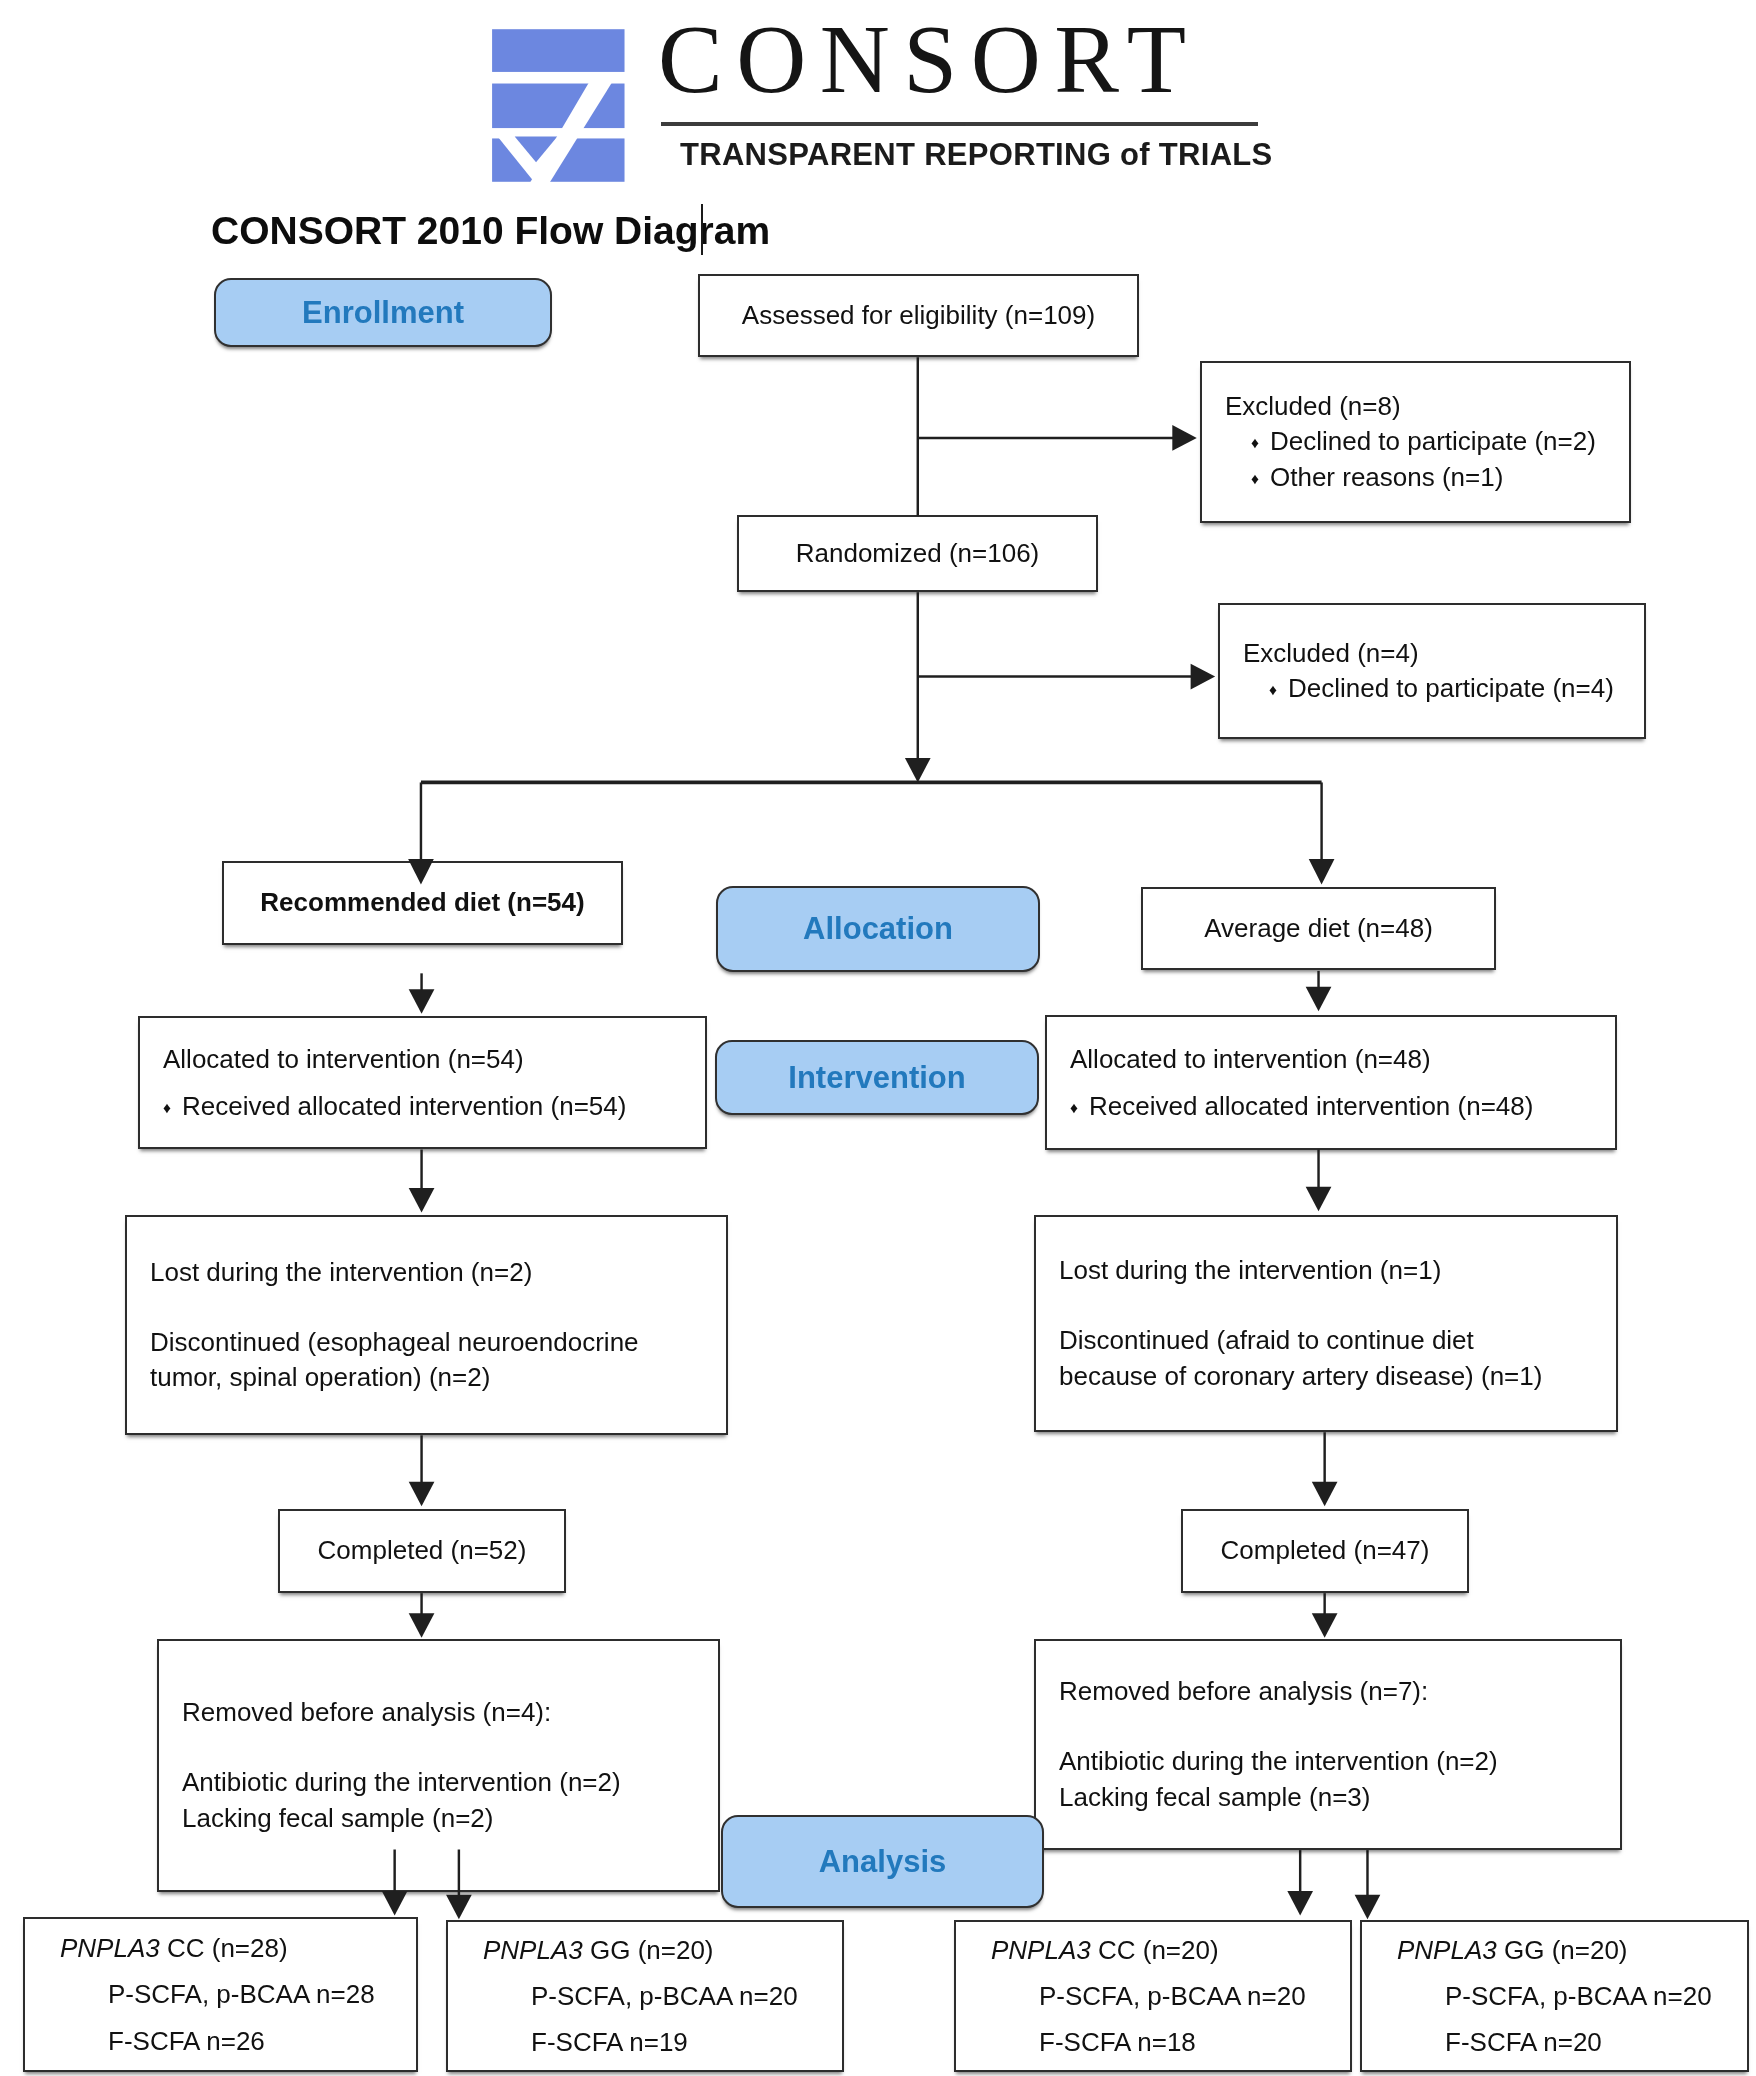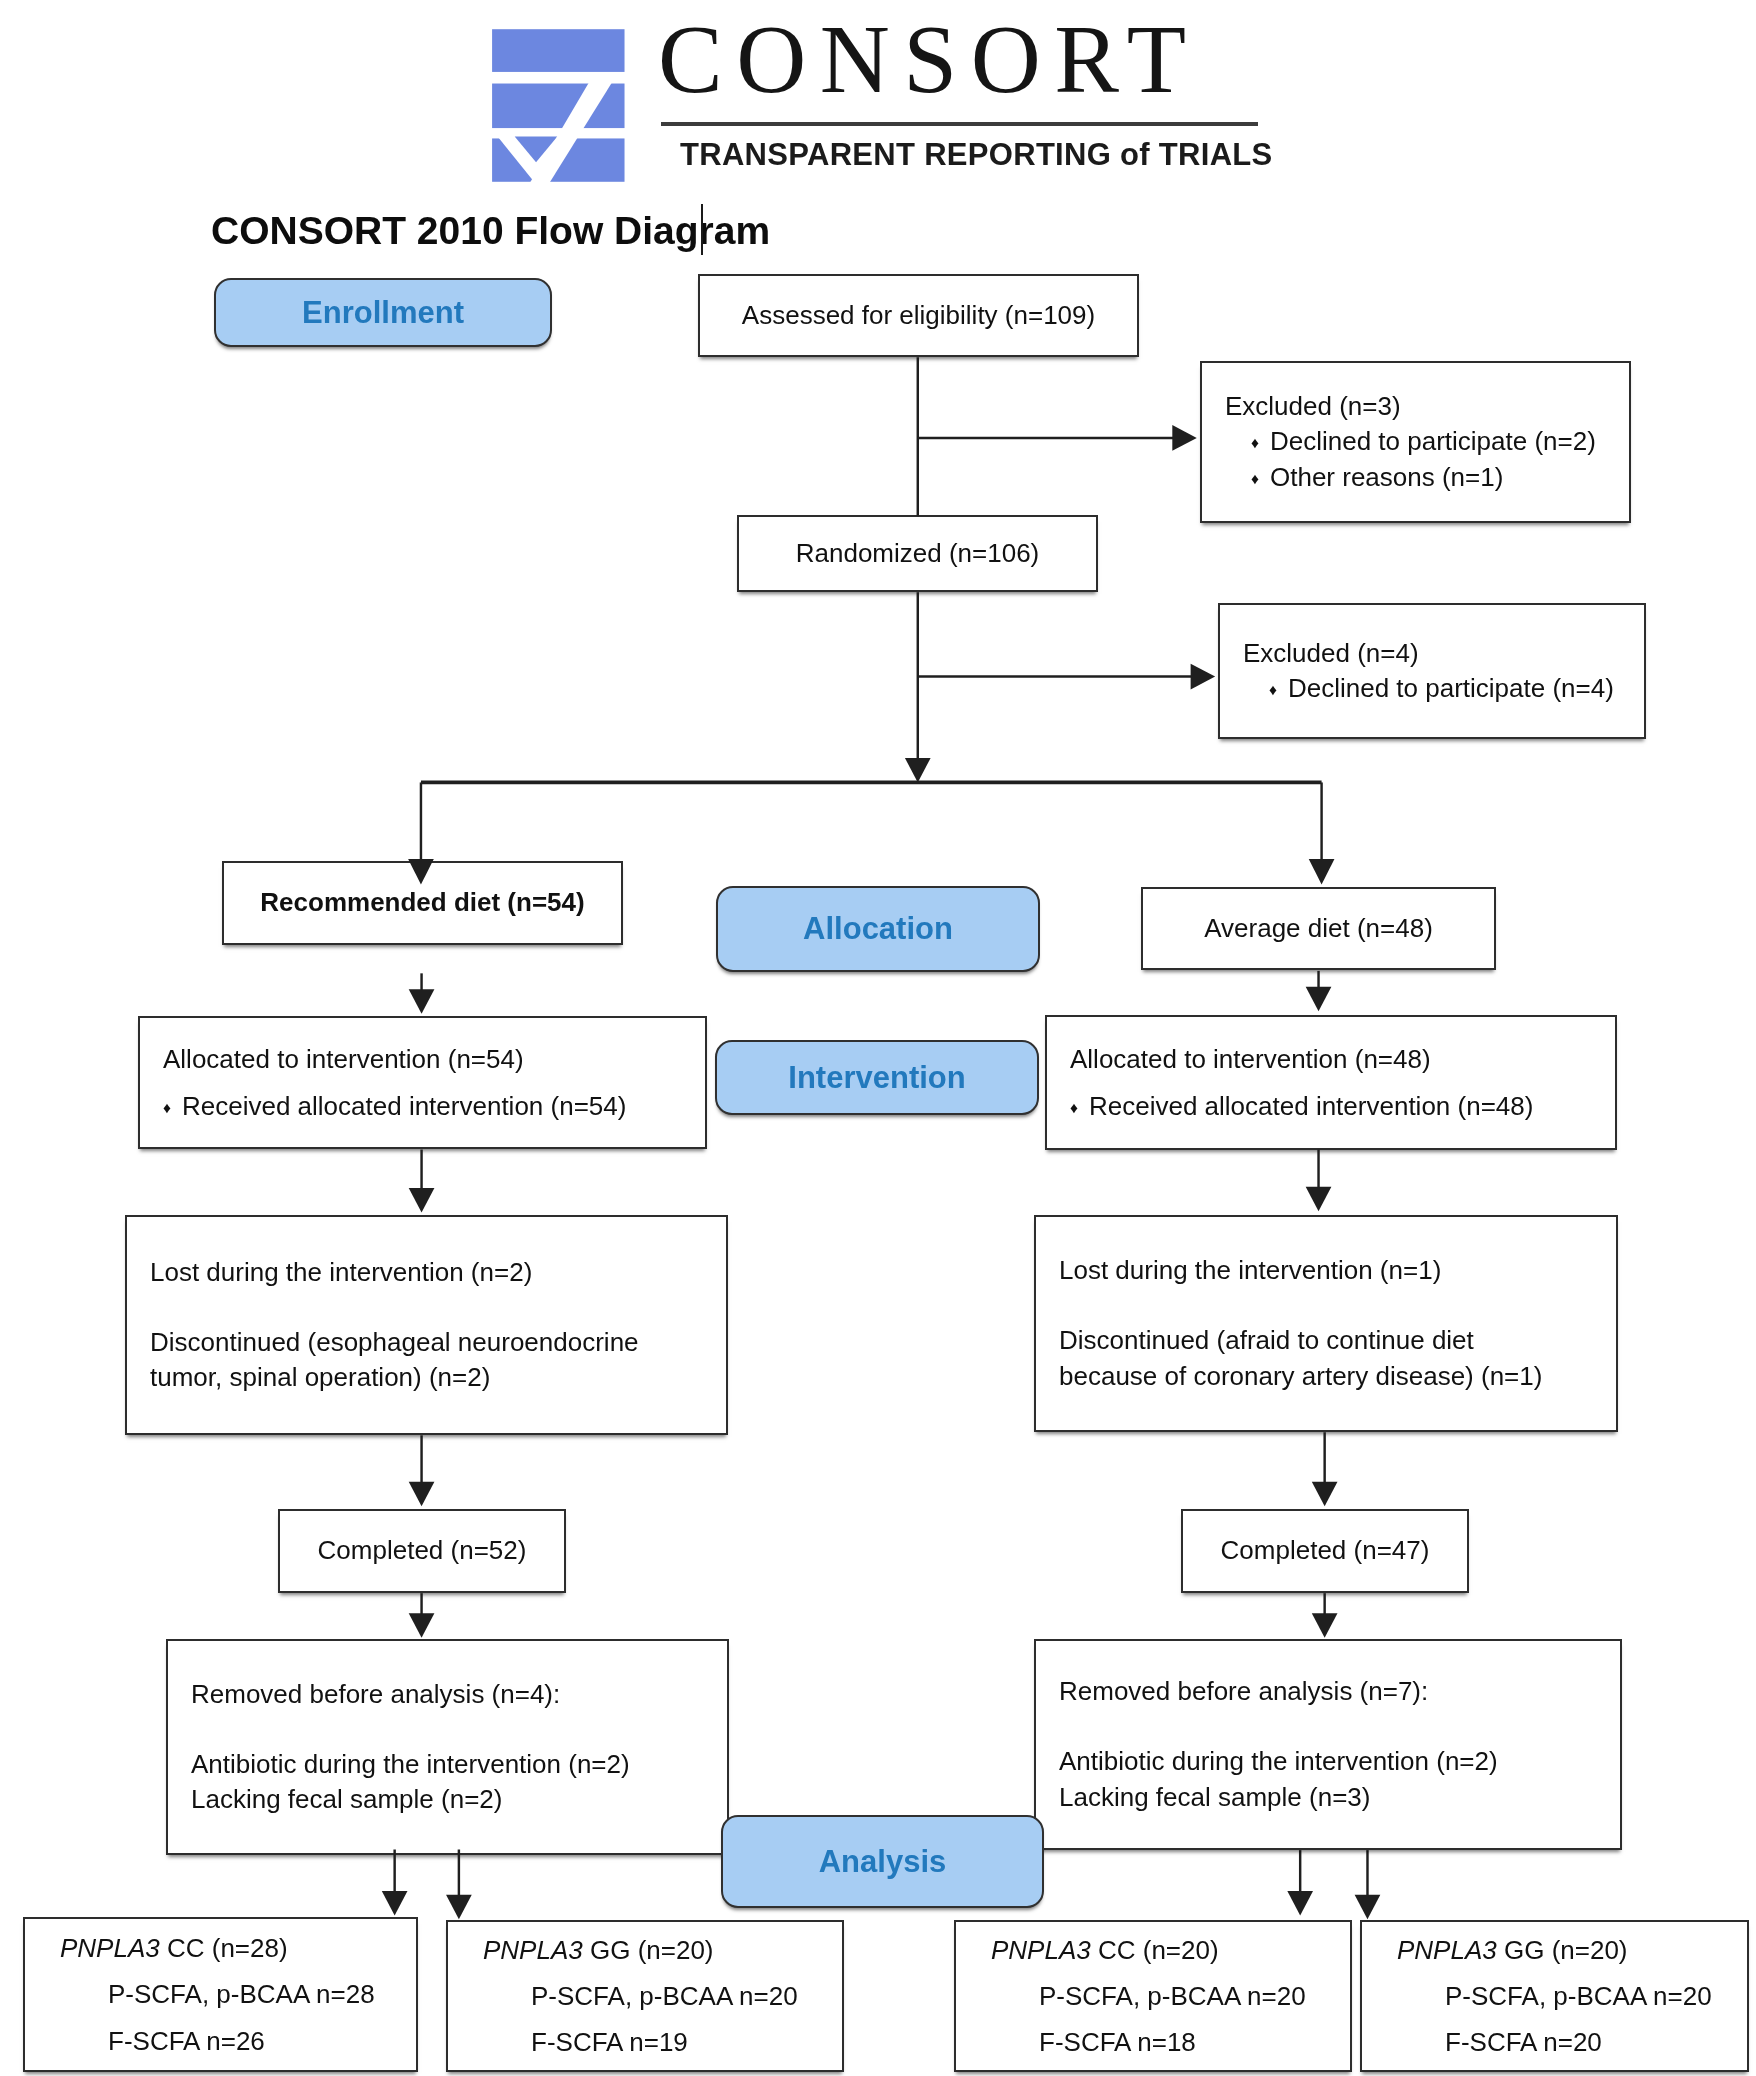--- a/index.html
+++ b/index.html
@@ -119,21 +119,21 @@
   <div class="stage" style="left:214px;top:278px;width:338px;height:69px;">Enrollment</div>
   <div class="stage" style="left:716px;top:886px;width:324px;height:86px;">Allocation</div>
   <div class="stage" style="left:715px;top:1040px;width:324px;height:75px;">Intervention</div>
   <div class="stage" style="left:721px;top:1815px;width:323px;height:93px;z-index:3;">Analysis</div>
 
   <div class="box center" style="left:698px;top:274px;width:441px;height:83px;">
     <span>Assessed for eligibility (n=109)</span>
   </div>
 
   <div class="box left" style="left:1200px;top:361px;width:431px;height:162px;">
-    <div>Excluded (n=3)</div>
+    <div>Excluded (n=8)</div>
     <div class="bullet-line indent1">
       <span class="b">♦</span>
       <span>Declined to participate (n=2)</span>
     </div>
     <div class="bullet-line indent1">
       <span class="b">♦</span>
       <span>Other reasons (n=1)</span>
     </div>
   </div>
 
@@ -184,21 +184,21 @@
     <div class="line">because of coronary artery disease) (n=1)</div>
   </div>
 
   <div class="box center" style="left:278px;top:1509px;width:288px;height:84px;">
     <span>Completed (n=52)</span>
   </div>
   <div class="box center" style="left:1181px;top:1509px;width:288px;height:84px;">
     <span>Completed (n=47)</span>
   </div>
 
-  <div class="box left" style="left:166px;top:1639px;width:563px;height:216px;">
+  <div class="box left" style="left:157px;top:1639px;width:563px;height:253px;">
     <div class="line">Removed before analysis (n=4):</div>
     <div class="line"></div>
     <div class="line">Antibiotic during the intervention (n=2)</div>
     <div class="line">Lacking fecal sample (n=2)</div>
   </div>
   <div class="box left" style="left:1034px;top:1639px;width:588px;height:211px;z-index:2;">
     <div class="line">Removed before analysis (n=7):</div>
     <div class="line"></div>
     <div class="line">Antibiotic during the intervention (n=2)</div>
     <div class="line">Lacking fecal sample (n=3)</div>

